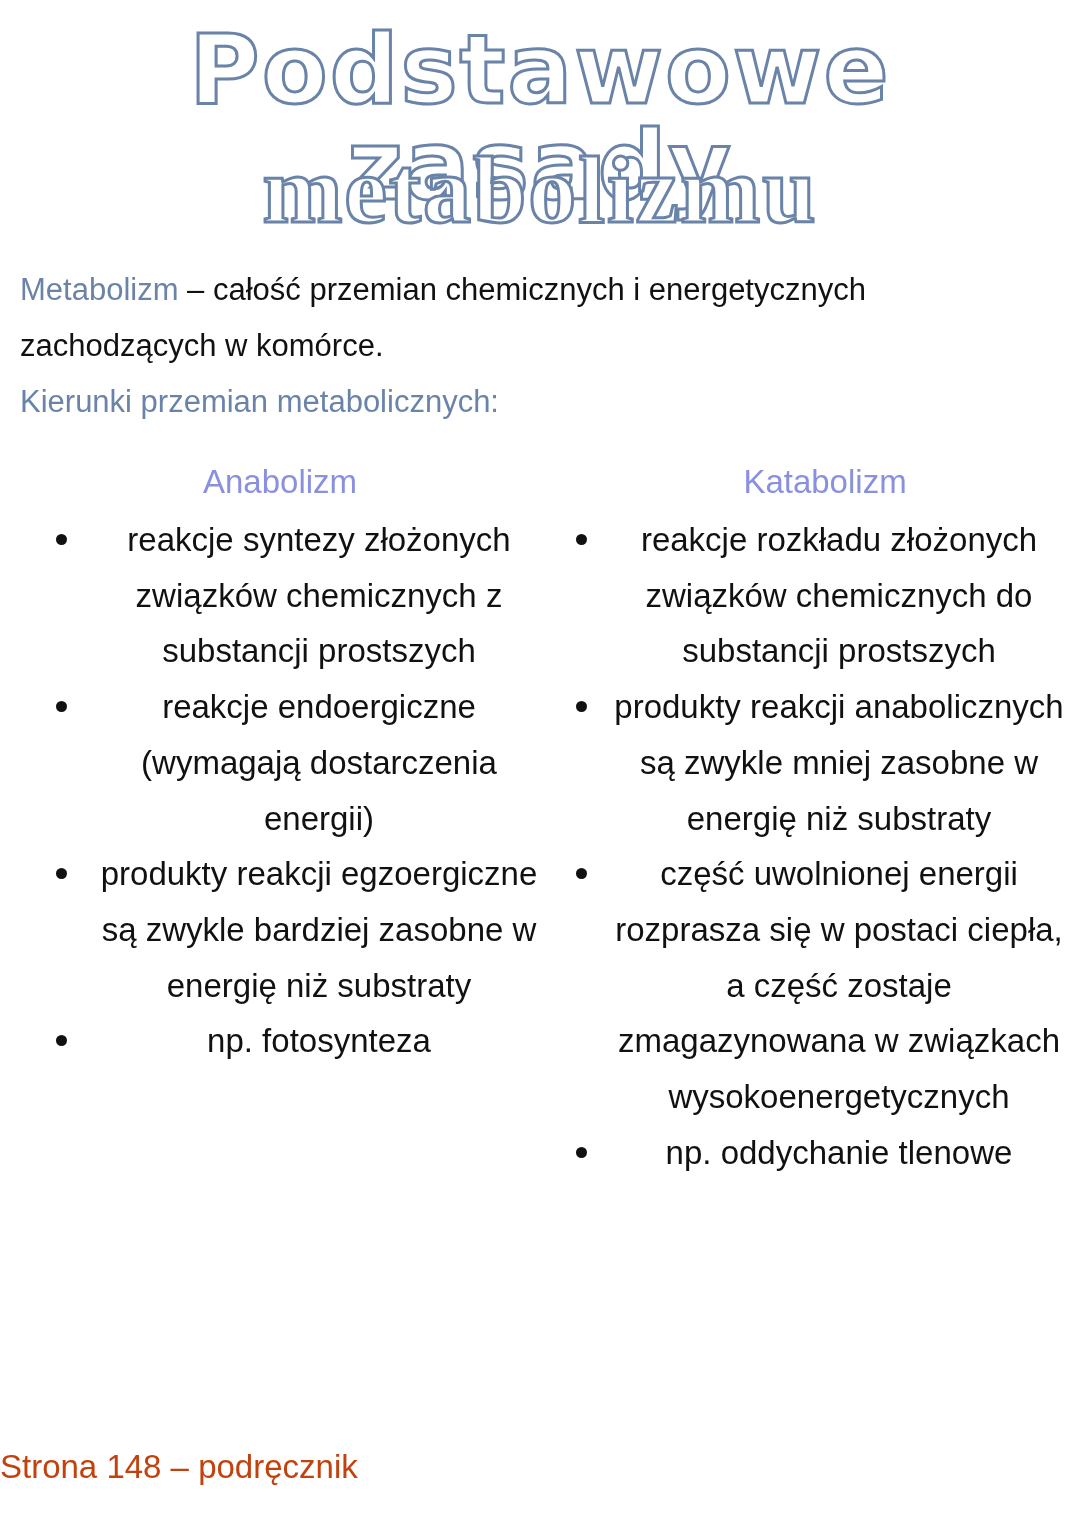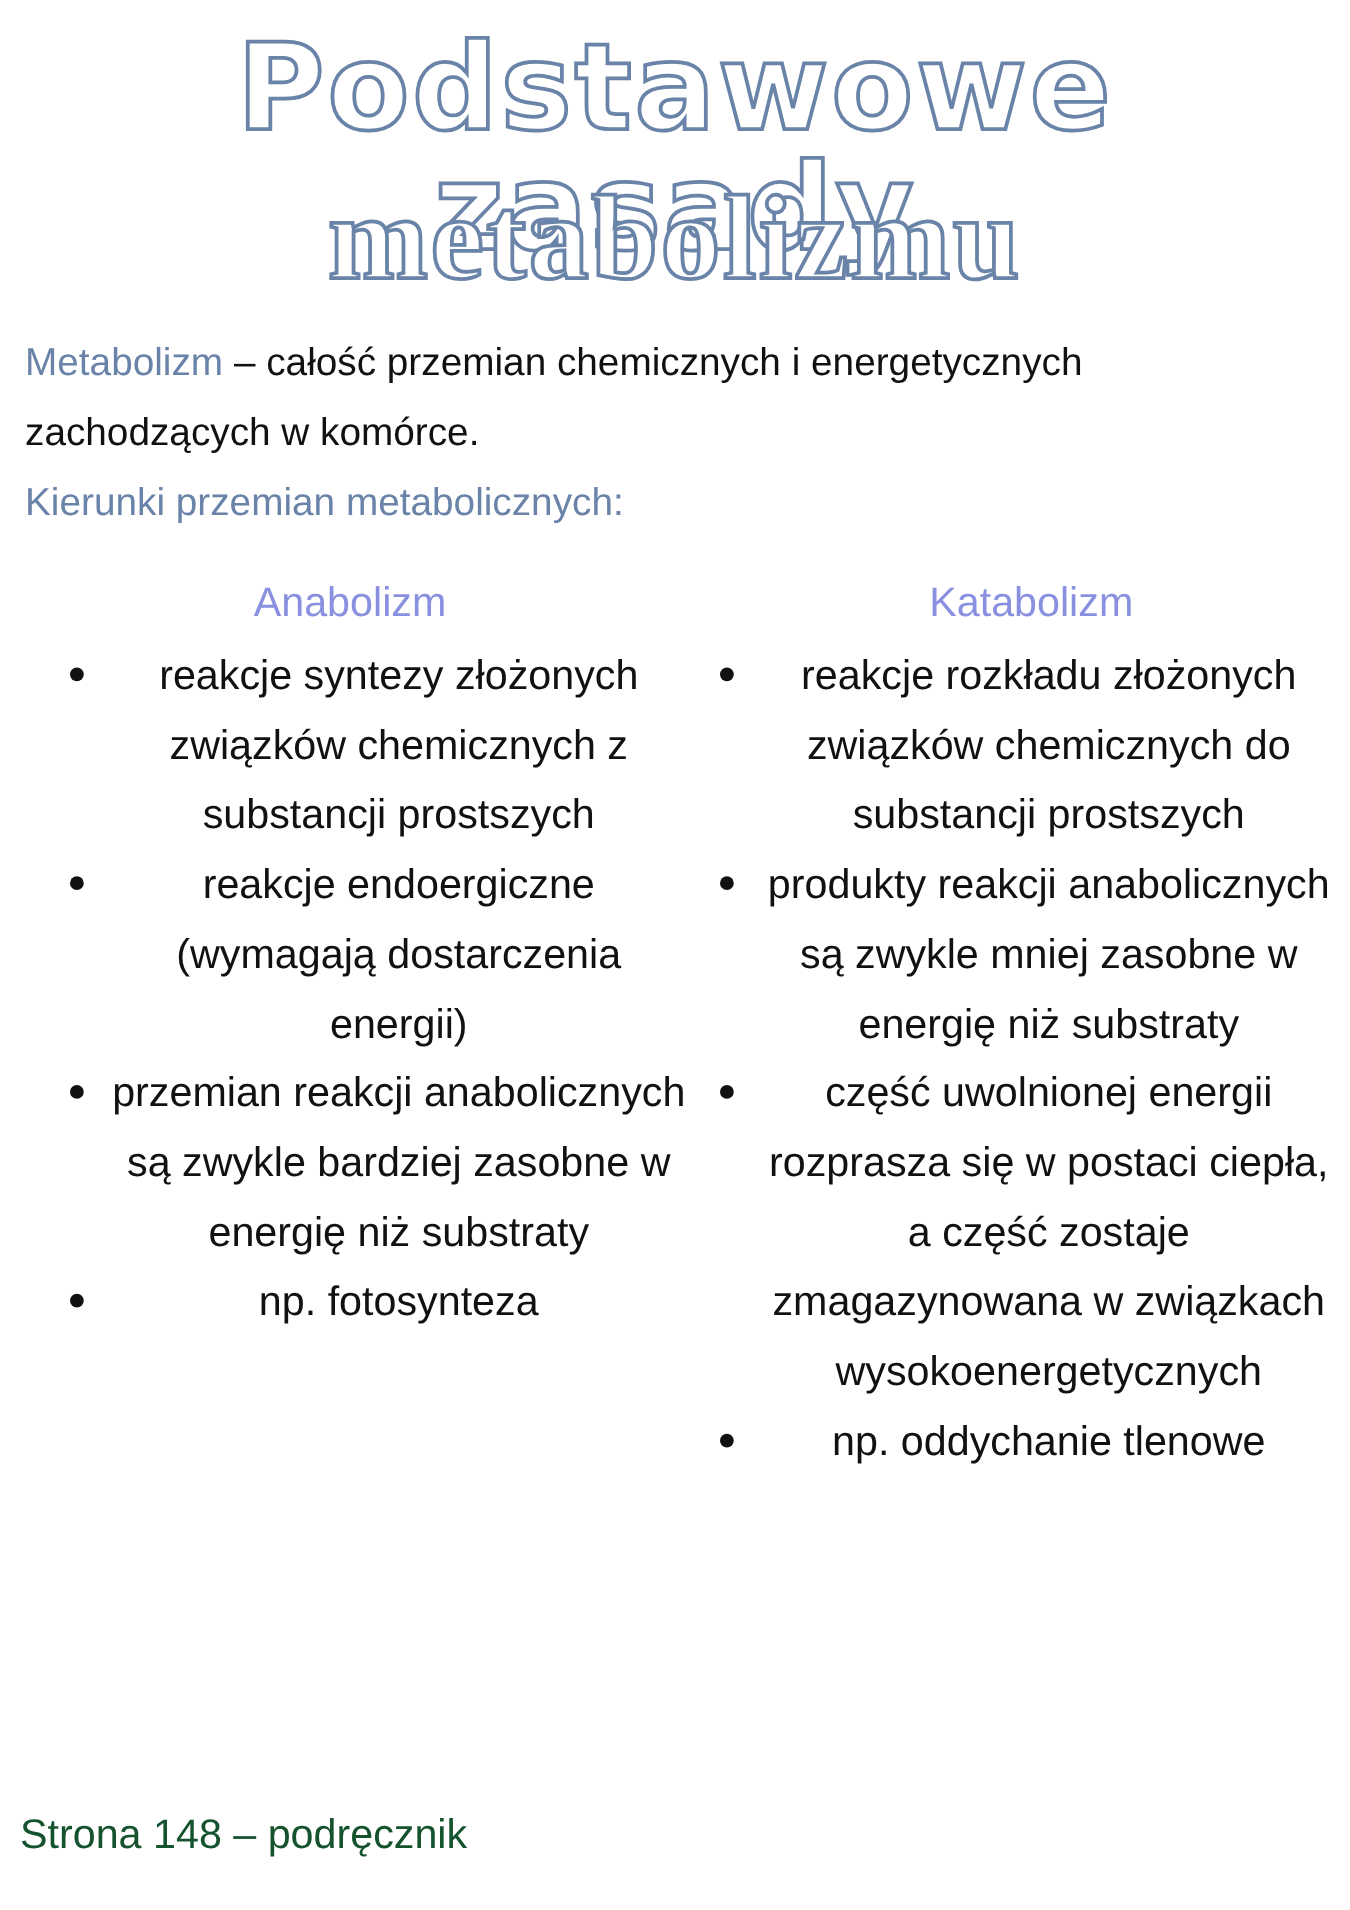--- a/index.html
+++ b/index.html
@@ -19,39 +19,39 @@
   .col { position: absolute; top: 456px; }
   .col.left { left: 40px; width: 510px; }
   .col.right { left: 560px; width: 510px; }
   .col-head { text-align: center; color: #8a90e0; font-size: 33px; line-height: 52px; margin-bottom: 4px; }
   .col.left .col-head { padding-right: 30px; }
   .col.right .col-head { padding-left: 20px; }
   ul { margin: 0; padding: 0; list-style: none; }
   li { position: relative; padding-left: 48px; font-size: 33px; line-height: 55.7px; text-align: center; }
   li::before { content: ""; position: absolute; left: 16px; top: 22px; width: 11px; height: 11px;
                border-radius: 50%; background: #111; }
-  .footer { position: absolute; left: 16px; top: 1448px; font-size: 33px; color: #14532d; }
+  .footer { position: absolute; left: 0; top: 1448px; font-size: 33px; color: #c2410c; }
 </style>
 </head>
 <body>
 
 <div class="title l1">Podstawowe zasady</div>
 <div class="title l2">metabolizmu</div>
 
 <div class="intro">
   <div><span class="accent">Metabolizm</span><span> – całość przemian chemicznych i energetycznych zachodzących w komórce.</span></div>
   <div class="accent">Kierunki przemian metabolicznych:</div>
 </div>
 
 <div class="col left">
   <div class="col-head">Anabolizm</div>
   <ul>
     <li>reakcje syntezy złożonych związków chemicznych z substancji prostszych</li>
     <li>reakcje endoergiczne (wymagają dostarczenia energii)</li>
-    <li>przemian reakcji anabolicznych są zwykle bardziej zasobne w energię niż substraty</li>
+    <li>produkty reakcji egzoergiczne są zwykle bardziej zasobne w energię niż substraty</li>
     <li>np. fotosynteza</li>
   </ul>
 </div>
 
 <div class="col right">
   <div class="col-head">Katabolizm</div>
   <ul>
     <li>reakcje rozkładu złożonych związków chemicznych do substancji prostszych</li>
     <li>produkty reakcji anabolicznych są zwykle mniej zasobne w energię niż substraty</li>
     <li>część uwolnionej energii rozprasza się w postaci ciepła, a część zostaje zmagazynowana w związkach wysokoenergetycznych</li>

